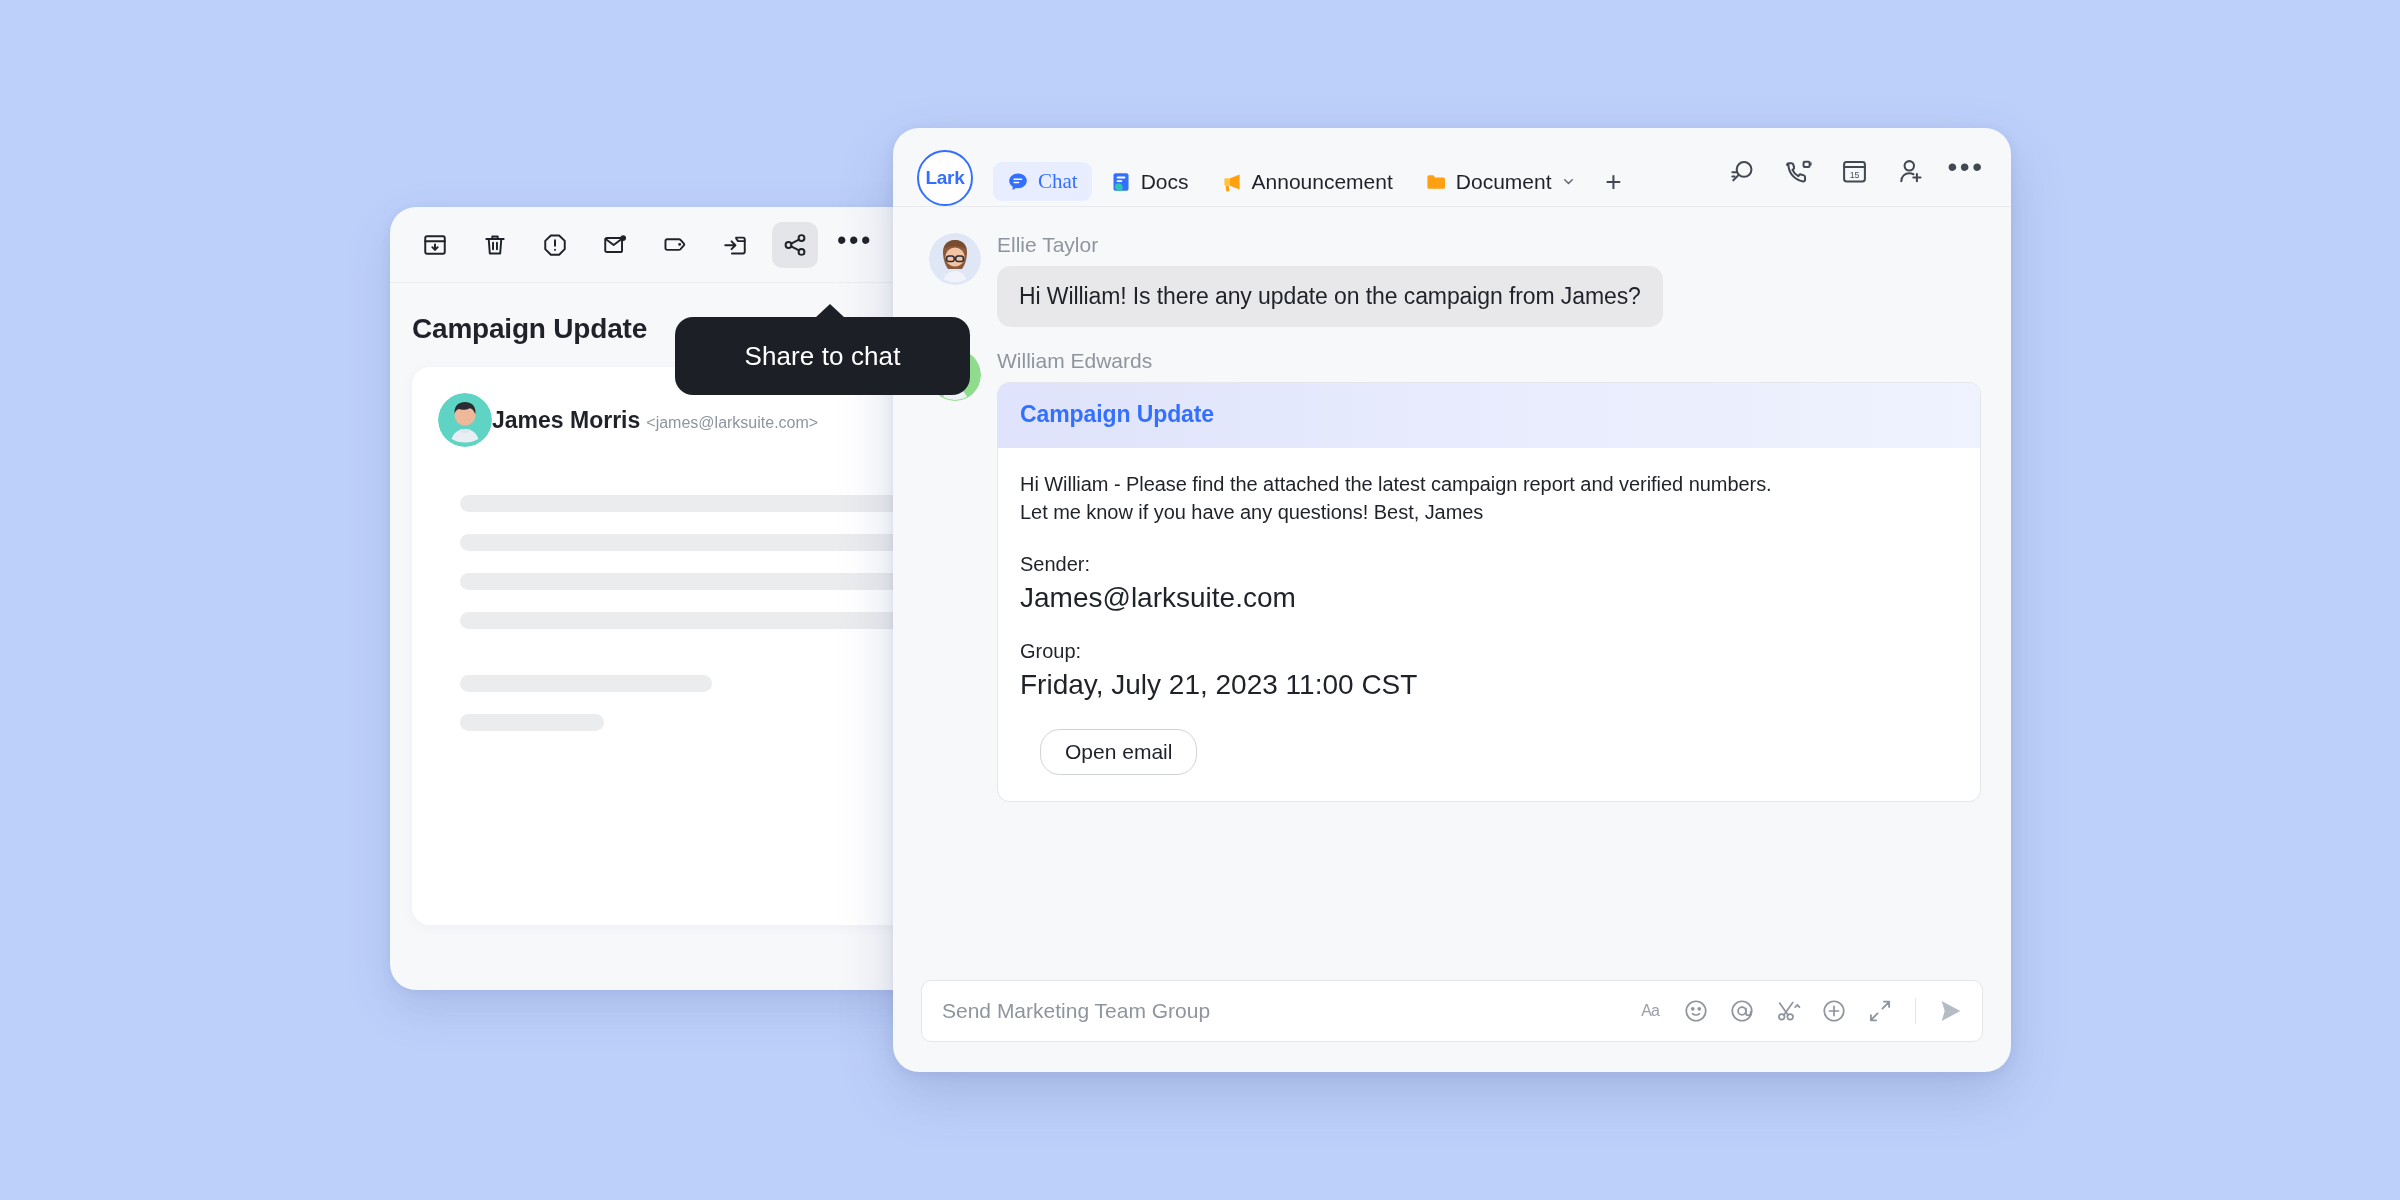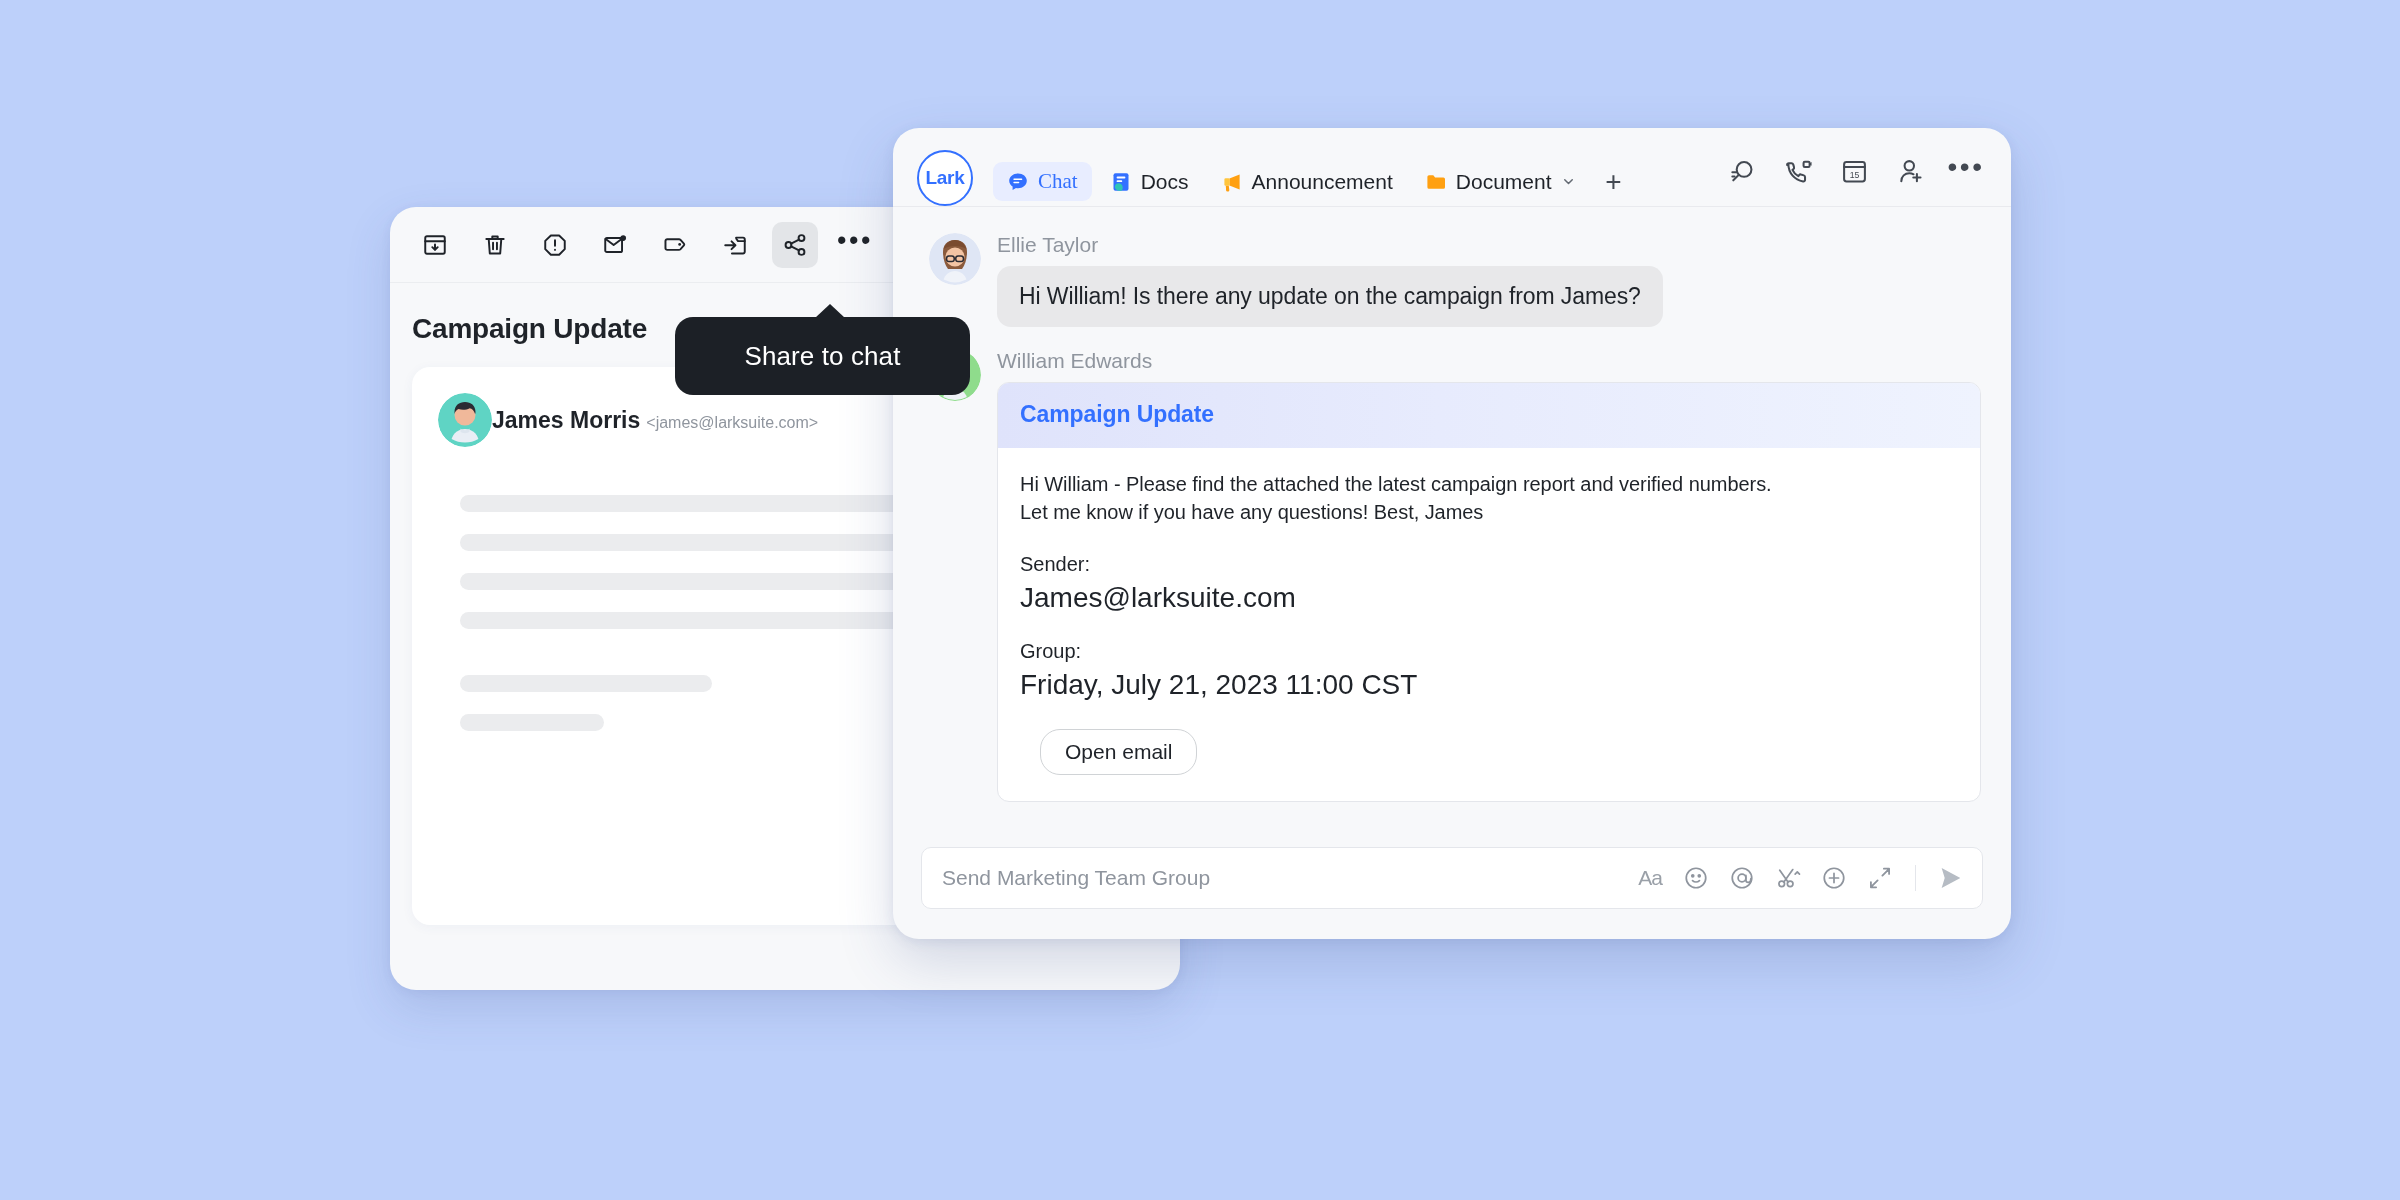--- a/index.html
+++ b/index.html
@@ -105,21 +105,21 @@
     top: -13px; left: 140px;
     border-left: 15px solid transparent;
     border-right: 15px solid transparent;
     border-bottom: 14px solid #1c2026;
   }
 
   
   #chat-window {
     position: absolute;
     left: 893px; top: 128px;
-    width: 1118px; height: 811px;
+    width: 1118px; height: 944px;
     background: #f7f8fa;
     border-radius: 26px;
     box-shadow: 0 22px 56px rgba(60,80,140,.20), 0 3px 12px rgba(60,80,140,.10);
     overflow: hidden;
     display: flex; flex-direction: column;
     z-index: 30;
   }
   #chat-header {
     padding: 22px 30px 0 24px;
     border-bottom: 1px solid #e9eaee;
@@ -250,21 +250,21 @@
     font-size: 21px; color: #8f959e;
   }
   #composer-tools { display: flex; align-items: center; gap: 16px; }
   .cm-icon {
     width: 30px; height: 30px;
     display: flex; align-items: center; justify-content: center;
     color: #8f959e;
   }
   #cm-divider { width: 1px; height: 26px; background: #e4e6eb; margin: 0 4px; }
   #send-icon { color: #b6bcc4; }
-  .aa { font-size: 21px; color:#9aa0a8; font-weight: 400; letter-spacing:-1px;}
+  .aa { font-size: 16px; color:#9aa0a8; font-weight: 400; letter-spacing:-1px;}
 </style>
 </head>
 <body>
 
 <div id="email-window">
 
   <div id="email-toolbar">
 
     <div class="tb-btn">
       <svg width="26" height="26" viewBox="0 0 24 24" fill="none" stroke="currentColor" stroke-width="1.8" stroke-linecap="round" stroke-linejoin="round">

